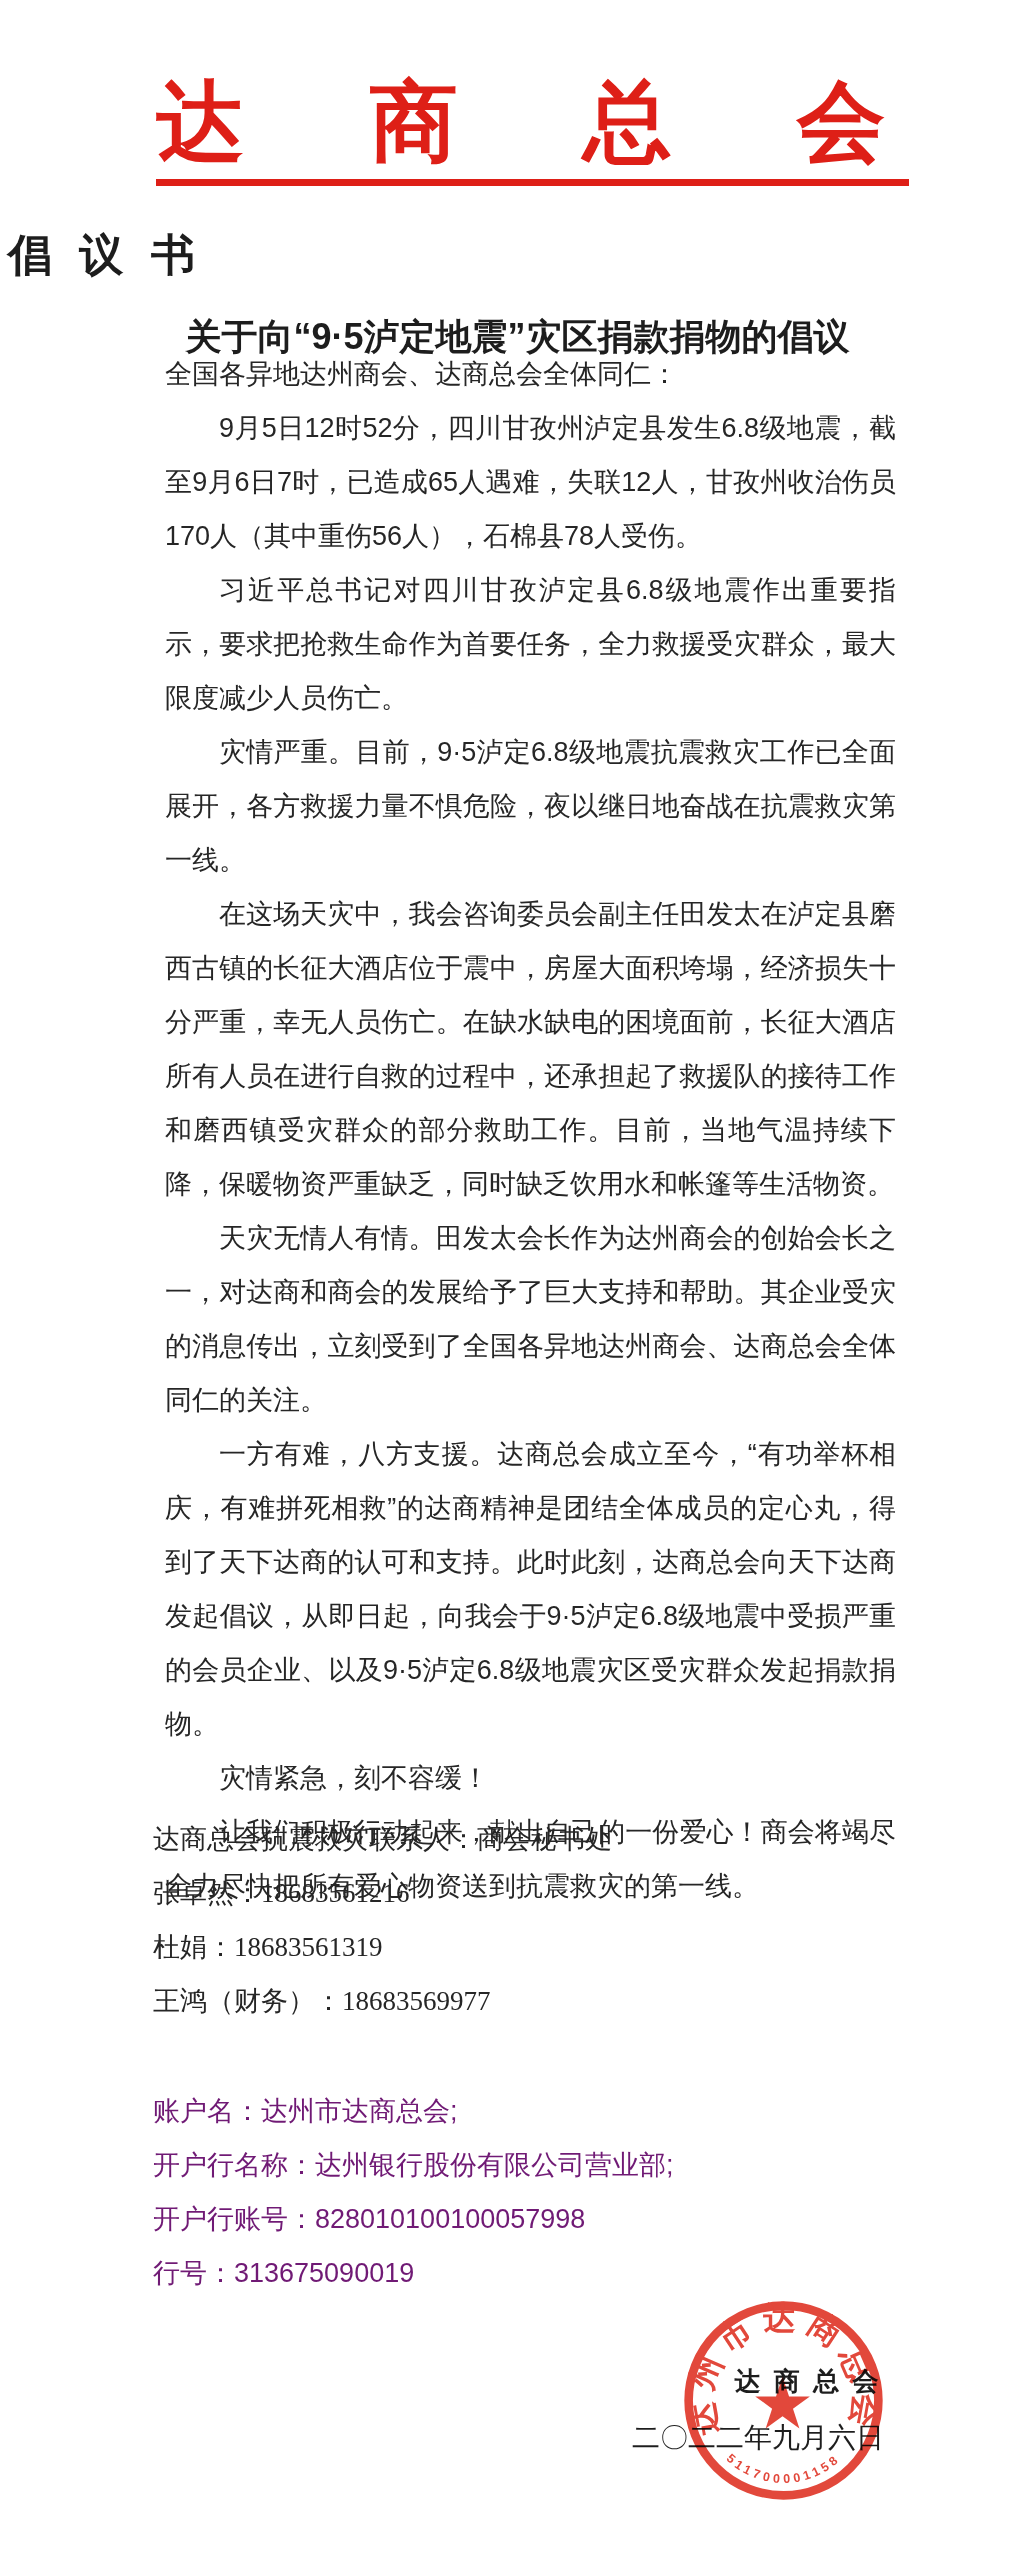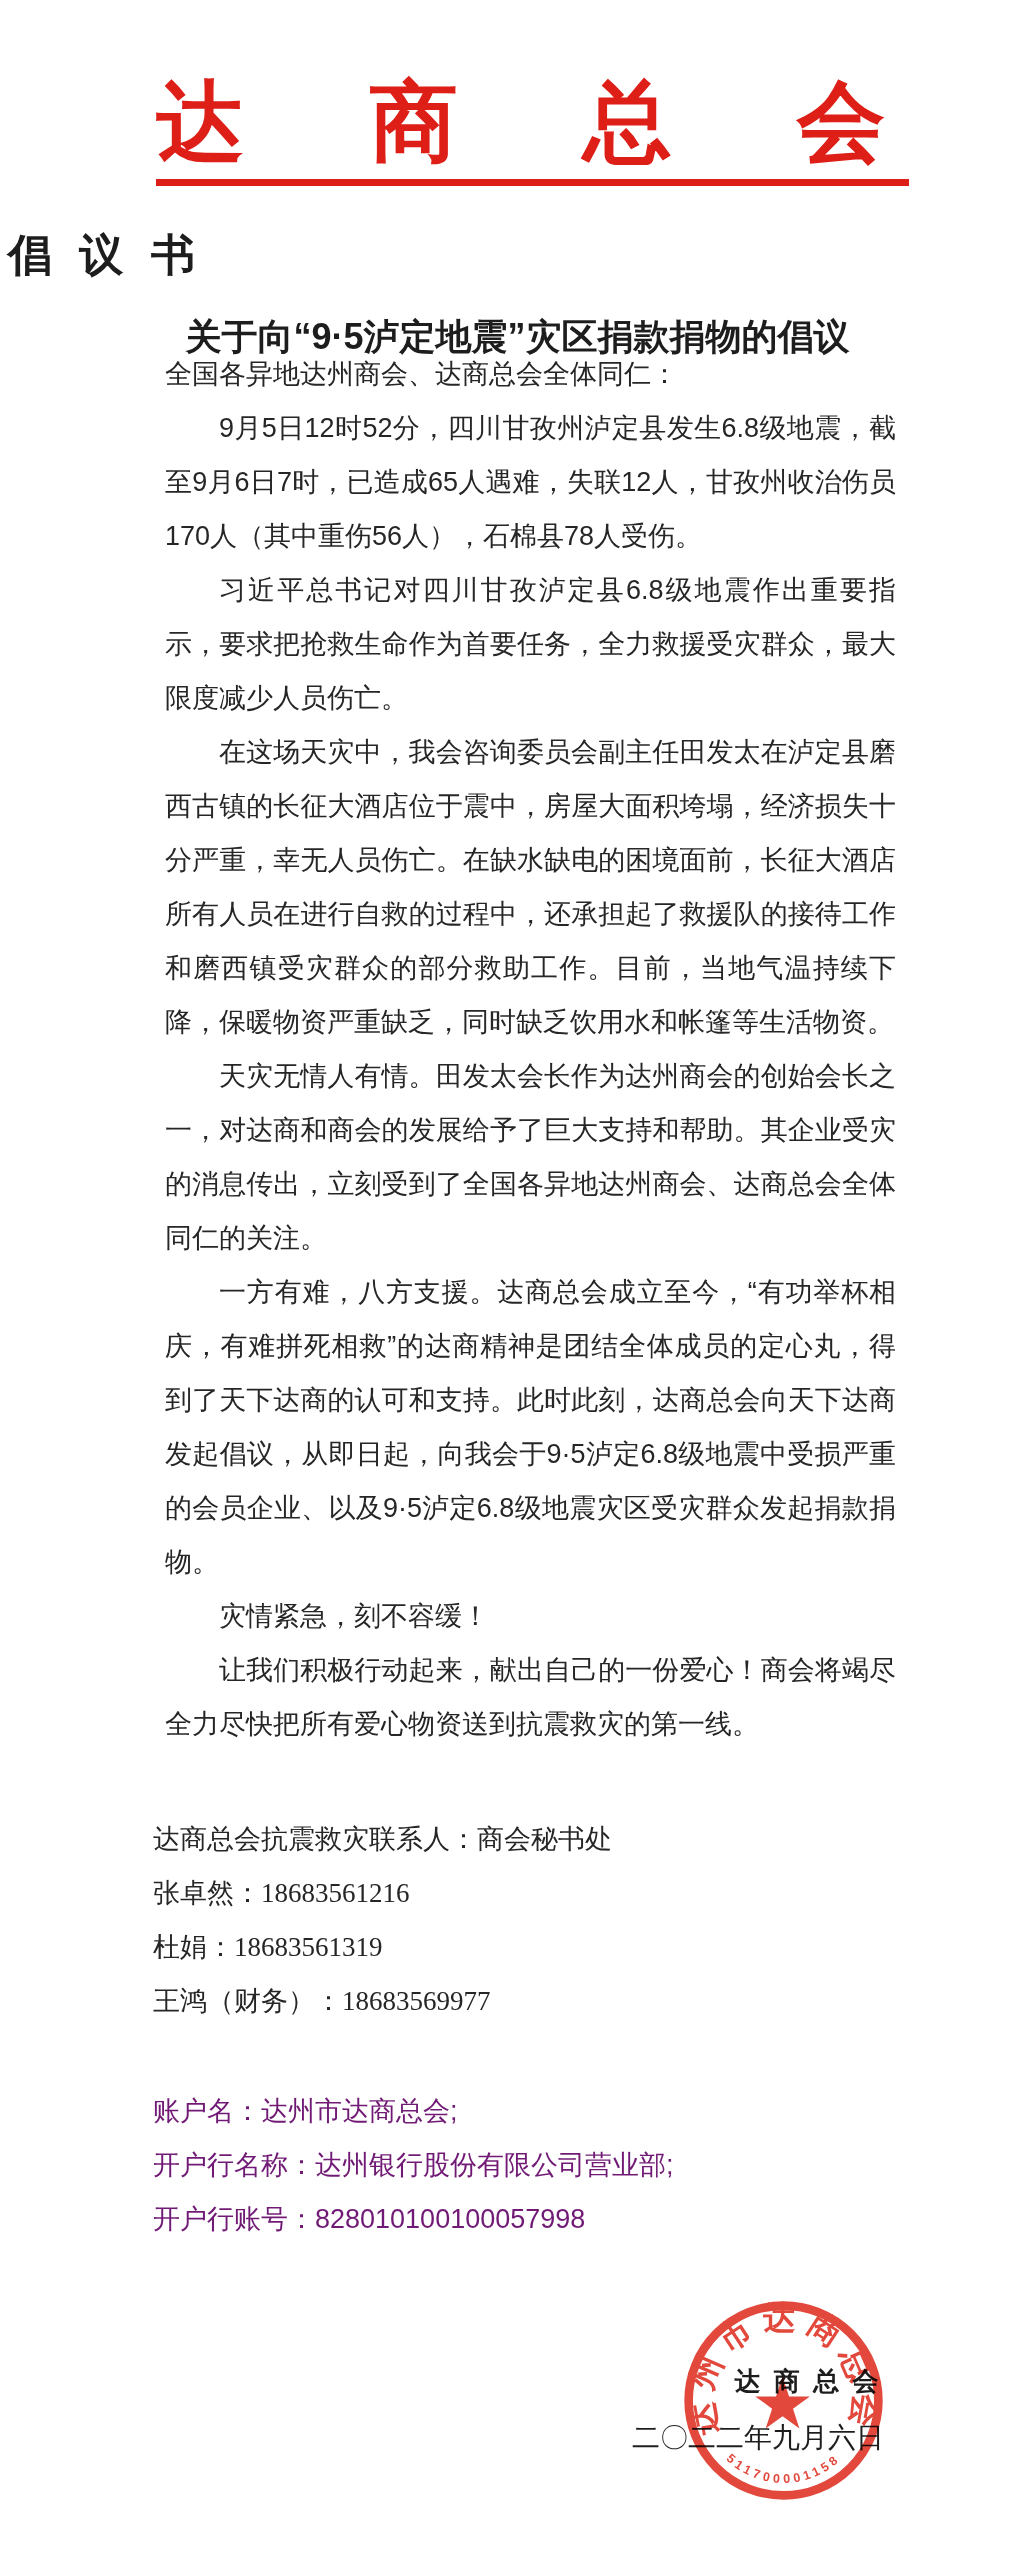--- a/index.html
+++ b/index.html
@@ -84,38 +84,40 @@
   </div>
   <div class="masthead-rule"></div>
 
   <div class="doc-title">倡 议 书</div>
   <div class="doc-subtitle">关于向“9·5泸定地震”灾区捐款捐物的倡议</div>
 
   <div class="body-text">
     <div class="salutation">全国各异地达州商会、达商总会全体同仁：</div>
     <div class="para">9月5日12时52分，四川甘孜州泸定县发生6.8级地震，截至9月6日7时，已造成65人遇难，失联12人，甘孜州收治伤员170人（其中重伤56人），石棉县78人受伤。</div>
     <div class="para">习近平总书记对四川甘孜泸定县6.8级地震作出重要指示，要求把抢救生命作为首要任务，全力救援受灾群众，最大限度减少人员伤亡。</div>
+    <div class="para">灾情严重。目前，9·5泸定6.8级地震抗震救灾工作已全面展开，各方救援力量不惧危险，夜以继日地奋战在抗震救灾第一线。</div>
     <div class="para">在这场天灾中，我会咨询委员会副主任田发太在泸定县磨西古镇的长征大酒店位于震中，房屋大面积垮塌，经济损失十分严重，幸无人员伤亡。在缺水缺电的困境面前，长征大酒店所有人员在进行自救的过程中，还承担起了救援队的接待工作和磨西镇受灾群众的部分救助工作。目前，当地气温持续下降，保暖物资严重缺乏，同时缺乏饮用水和帐篷等生活物资。</div>
     <div class="para">天灾无情人有情。田发太会长作为达州商会的创始会长之一，对达商和商会的发展给予了巨大支持和帮助。其企业受灾的消息传出，立刻受到了全国各异地达州商会、达商总会全体同仁的关注。</div>
     <div class="para">一方有难，八方支援。达商总会成立至今，“有功举杯相庆，有难拼死相救”的达商精神是团结全体成员的定心丸，得到了天下达商的认可和支持。此时此刻，达商总会向天下达商发起倡议，从即日起，向我会于9·5泸定6.8级地震中受损严重的会员企业、以及9·5泸定6.8级地震灾区受灾群众发起捐款捐物。</div>
     <div class="para">灾情紧急，刻不容缓！</div>
     <div class="para">让我们积极行动起来，献出自己的一份爱心！商会将竭尽全力尽快把所有爱心物资送到抗震救灾的第一线。</div>
   </div>
 
   <div class="contacts">
     <div>达商总会抗震救灾联系人：商会秘书处</div>
     <div>张卓然：18683561216</div>
     <div>杜娟：18683561319</div>
     <div>王鸿（财务）：18683569977</div>
   </div>
 
   <div class="bank">
     <div>账户名：达州市达商总会;</div>
     <div>开户行名称：达州银行股份有限公司营业部;</div>
     <div>开户行账号：828010100100057998</div>
+    <div>行号：313675090019</div>
   </div>
 
   <div class="signature">达商总会</div>
   <div class="sign-date">二〇二二年九月六日</div>
 
   <svg class="seal" viewBox="0 0 216 216">
     <circle cx="108" cy="108" r="99" fill="none" stroke="#e03a2c" stroke-width="9"></circle>
     <polygon fill="#e03a2c" points="107,83 113.8,103.7 135.5,103.7 117.9,116.6 124.6,137.3 107,124.5 89.4,137.3 96.1,116.6 78.5,103.7 100.2,103.7"></polygon>
     <defs>
       <path id="seal-arc-top" d="M 38.5 133.3 A 74 74 0 1 1 177.5 133.3" fill="none"></path>

